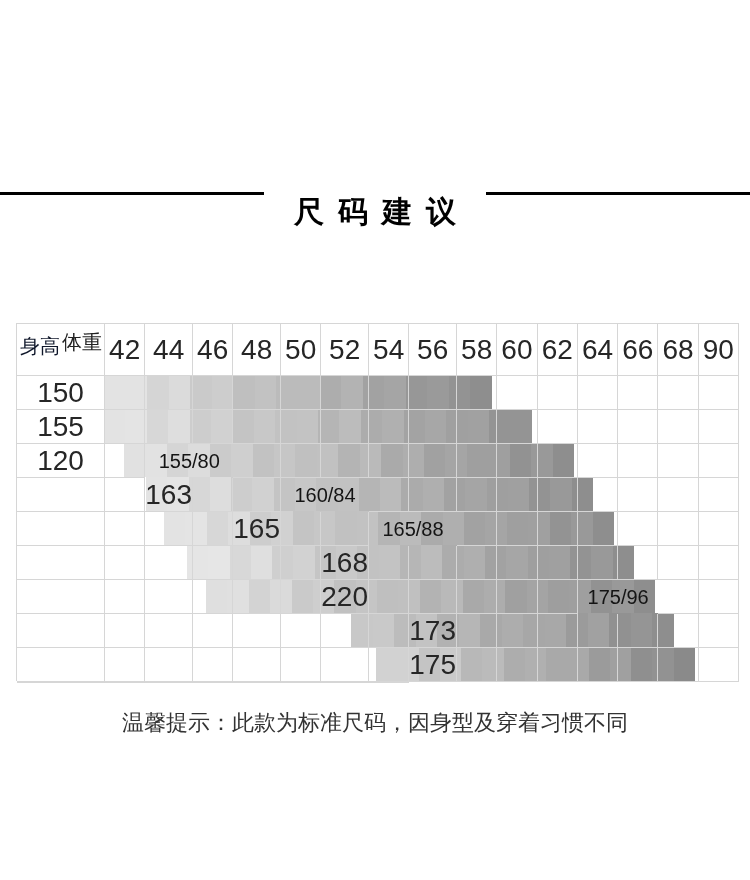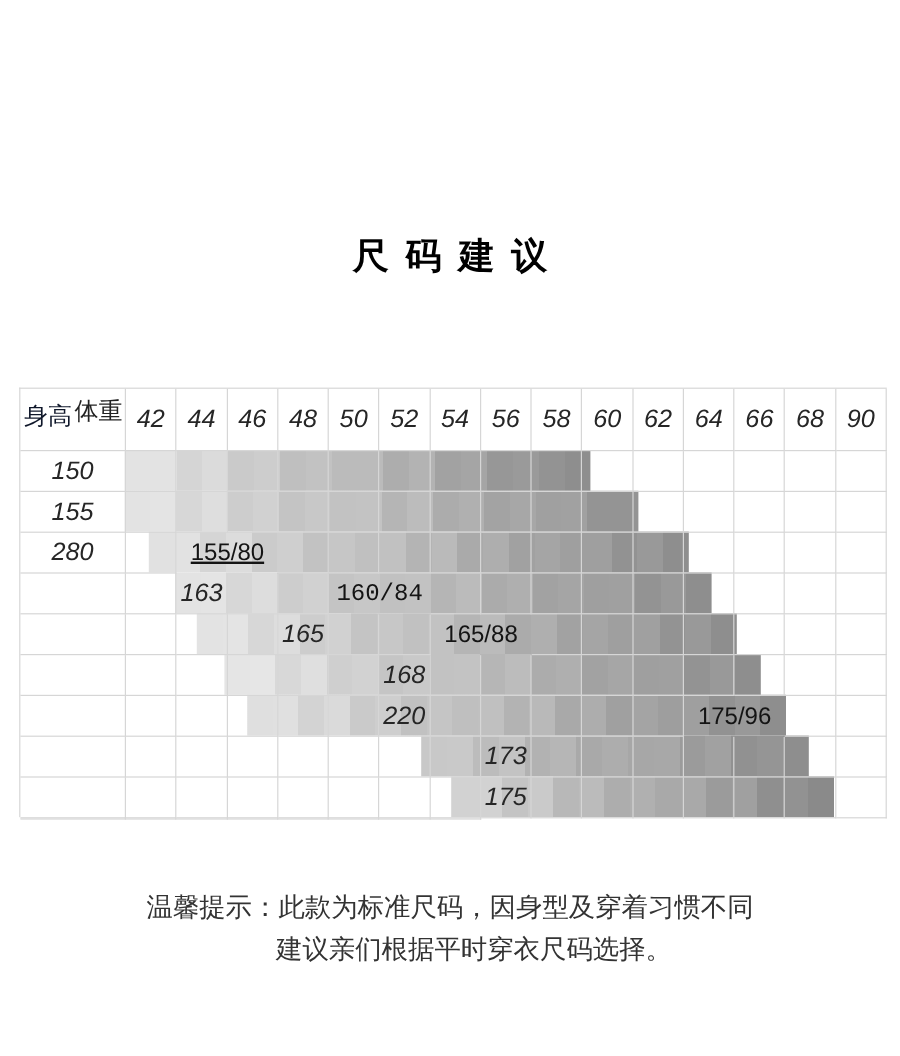--- a/index.html
+++ b/index.html
@@ -4,21 +4,21 @@
 <style>
   html,body{margin:0;padding:0;background:#ffffff;}
   body{
     width:750px;height:880px;overflow:hidden;
     font-family:"Liberation Sans","DejaVu Sans",sans-serif;
     -webkit-font-smoothing:antialiased;
   }
   .page{width:750px;height:880px;position:relative;}
 
   
-  .title-row{display:flex;align-items:center;margin-top:192px;height:42px;flex-direction:column;}
+  .title-row{display:flex;align-items:flex-start;margin-top:192px;height:42px;}
   .rule{flex:1;height:3px;background:#000;}
   .title{
     font-size:30px;font-weight:bold;color:#000;
     letter-spacing:14px;margin:0 16px 0 30px;white-space:nowrap;
   }
 
   
   .size-table{position:relative;margin:89px 0 0 16px;width:723px;height:358px;}
   .strips{position:absolute;inset:0;}
   .strip{position:absolute;height:34px;}
@@ -26,31 +26,31 @@
     position:absolute;inset:0;display:grid;
     grid-template-columns:88px repeat(15,1fr);
     grid-template-rows:52px repeat(9,34px);
     border-top:1px solid #d6d6d6;border-left:1px solid #d6d6d6;
   }
   .cell{
     border-right:1px solid #d6d6d6;border-bottom:1px solid #d6d6d6;
     display:flex;align-items:center;justify-content:center;
     background:transparent;
   }
-  .wcell,.hcell{font-size:21px;color:#262626;font-style:italic;}
+  .wcell,.hcell{font-size:28px;color:#262626;}
   .corner{position:relative;}
   .corner .tr{position:absolute;top:5px;right:2px;font-size:20px;color:#222;}
   .corner .bl{position:absolute;bottom:15px;left:3px;font-size:20px;color:#0f172a;}
   .size-label{
     z-index:2;display:flex;align-items:center;justify-content:center;
     font-size:20px;color:#141414;white-space:nowrap;
   }
 
   
-  .footer{margin-top:57px;text-align:center;font-size:22px;color:#333;}
+  .footer{margin-top:24px;text-align:center;font-size:22px;color:#333;}
   .footer p{margin:0;line-height:35px;}
   .footer .indent{padding-left:40px;}
 </style>
 </head>
 <body>
 
 <div class="page">
 
   <div class="title-row">
     <div class="rule"></div>
@@ -115,21 +115,21 @@
         <div class="cell"></div>
         <div class="cell"></div>
         <div class="cell"></div>
         <div class="cell"></div>
         <div class="cell"></div>
         <div class="cell"></div>
         <div class="cell"></div>
         <div class="cell"></div>
         <div class="cell"></div>
         <div class="cell"></div>
-        <div class="cell hcell">280</div>
+        <div class="cell hcell">120</div>
         <div class="cell"></div>
         <div class="cell"></div>
         <div class="cell"></div>
         <div class="cell"></div>
         <div class="cell"></div>
         <div class="cell"></div>
         <div class="cell"></div>
         <div class="cell"></div>
         <div class="cell"></div>
         <div class="cell"></div>
@@ -227,25 +227,24 @@
         <div class="cell"></div>
         <div class="cell"></div>
         <div class="cell"></div>
         <div class="cell"></div>
         <div class="cell"></div>
         <div class="cell"></div>
         <div class="cell"></div>
         <div class="cell"></div>
         <div class="cell"></div>
         <div class="cell"></div>
-        <div class="size-label" style="grid-area: 4 / 3 / auto / span 2; text-decoration: underline;">155/80</div>
-        <div class="size-label" style="grid-area: 5 / 6 / auto / span 2; font-family: Liberation Mono, monospace;">160/84</div>
+        <div class="size-label" style="grid-area: 4 / 3 / auto / span 2;">155/80</div>
+        <div class="size-label" style="grid-area: 5 / 6 / auto / span 2;">160/84</div>
         <div class="size-label" style="grid-area: 6 / 8 / auto / span 2; text-align: center;">165/88</div>
         <div class="size-label" style="grid-area: 8 / 13 / auto / span 2;">175/96</div>
       </div>
   </div>
 
   <div class="footer">
     <p>温馨提示：此款为标准尺码，因身型及穿着习惯不同</p>
-    <p class="indent">建议亲们根据平时穿衣尺码选择。</p>
   </div>
 
 </div>
 
 </body></html>

